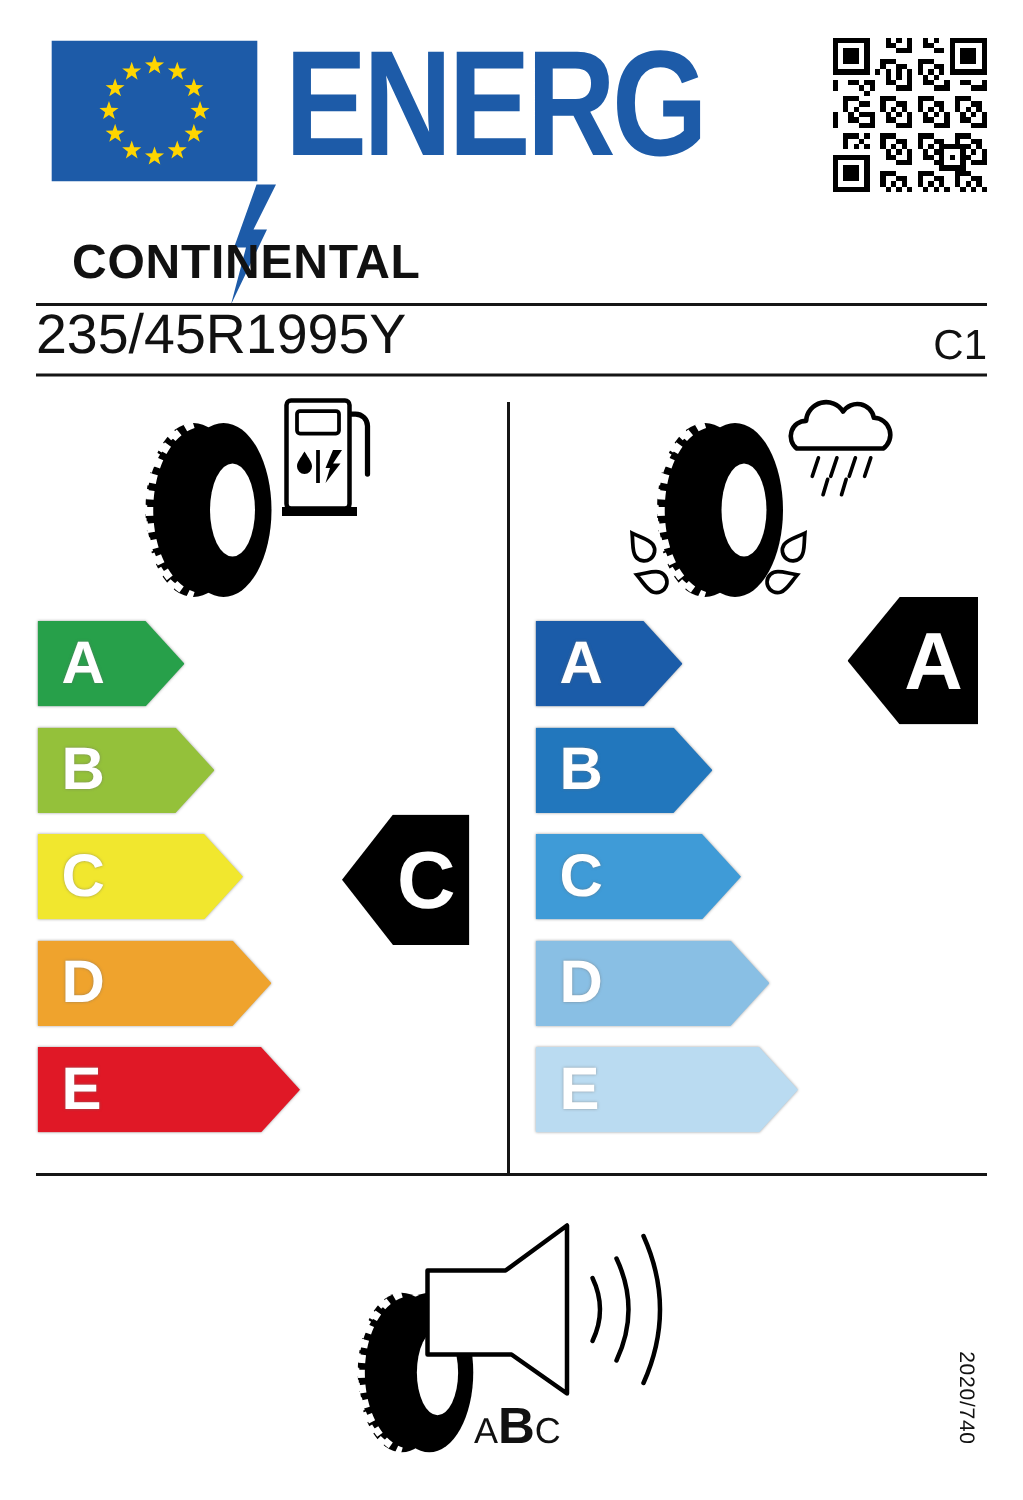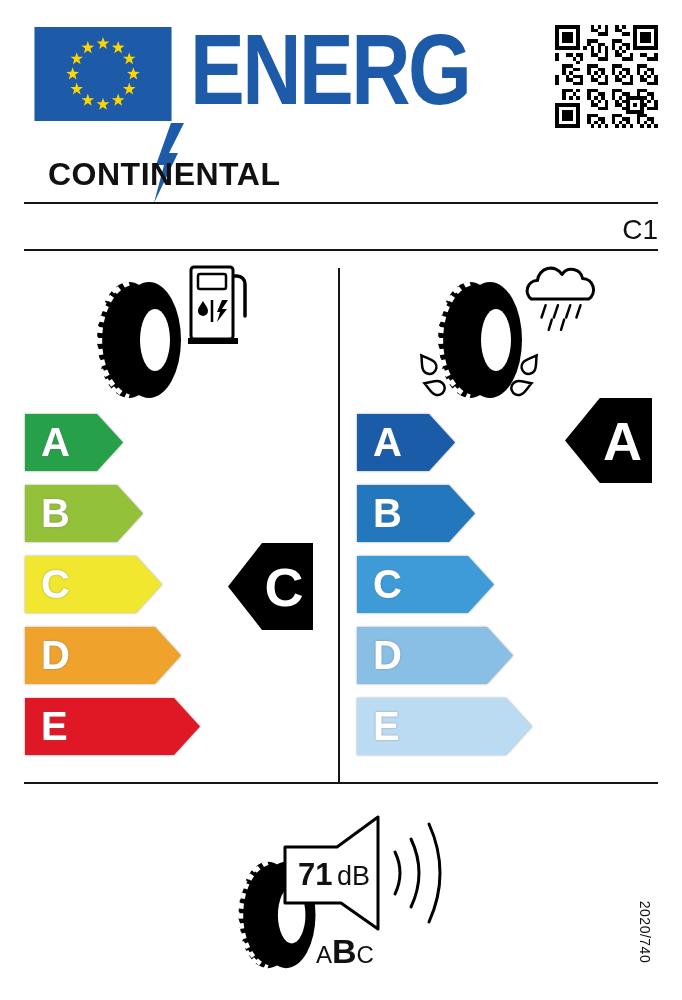--- a/index.html
+++ b/index.html
@@ -343,20 +343,21 @@
         <rect x="21" y="28" width="1" height="1"></rect>
         <rect x="24" y="28" width="1" height="1"></rect>
         <rect x="26" y="28" width="1" height="1"></rect>
         <rect x="28" y="28" width="1" height="1"></rect>
       </g>
   </svg>
 
   <div class="abs rowtext" id="brand-name">CONTINENTAL</div>
   <div class="abs hline" style="top:202px"></div>
 
+  <div class="abs rowtext" id="size-text">235/45R1995Y</div>
   <div class="abs rowtext" id="class-text">C1</div>
   <div class="abs hline" style="top:249px"></div>
 
   <div class="abs" id="vdivider"></div>
 
   <svg class="abs" style="left:95px;top:280px" width="88" height="120" viewBox="0 0 88 120">
     <use href="#tire"></use>
   </svg>
 
   <svg class="abs" style="left:188px;top:264px" width="64" height="84" viewBox="0 0 64 84">
@@ -458,24 +459,20 @@
   <div class="abs hline" style="top:782px"></div>
 
   <svg class="abs" style="left:236px;top:860px" width="82" height="110" viewBox="0 0 88 120">
     <use href="#tire"></use>
   </svg>
 
   <svg class="abs" style="left:281px;top:813px" width="102" height="120" viewBox="0 0 102 120">
     <path d="M4 34 H56 L97 4 V116 L60 90 H4 Z" fill="#fff" stroke="#000" stroke-width="3" stroke-linejoin="round"></path>
   </svg>
 
-  <div class="abs" id="noise-db">
-    <span class="val">71</span>
-    <span class="unit">dB</span>
-  </div>
 
   <svg class="abs" style="left:391px;top:816px" width="64" height="114" viewBox="0 0 64 114">
     <g stroke="#000" stroke-width="3" fill="none" stroke-linecap="round">
       <path d="M4 36 Q14 57 4 78"></path>
       <path d="M20 23 Q36 57 20 91"></path>
       <path d="M38 8 Q60 57 38 106"></path>
     </g>
   </svg>
 
   <div class="abs" id="noise-abc">

